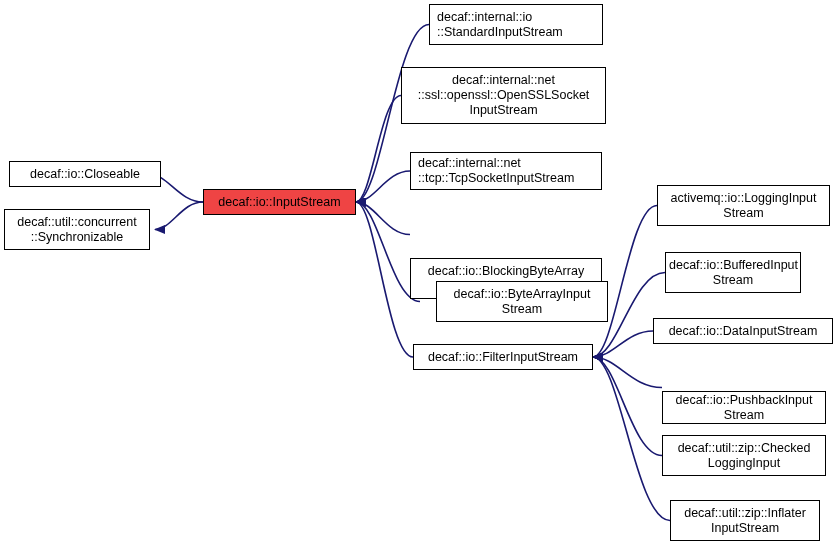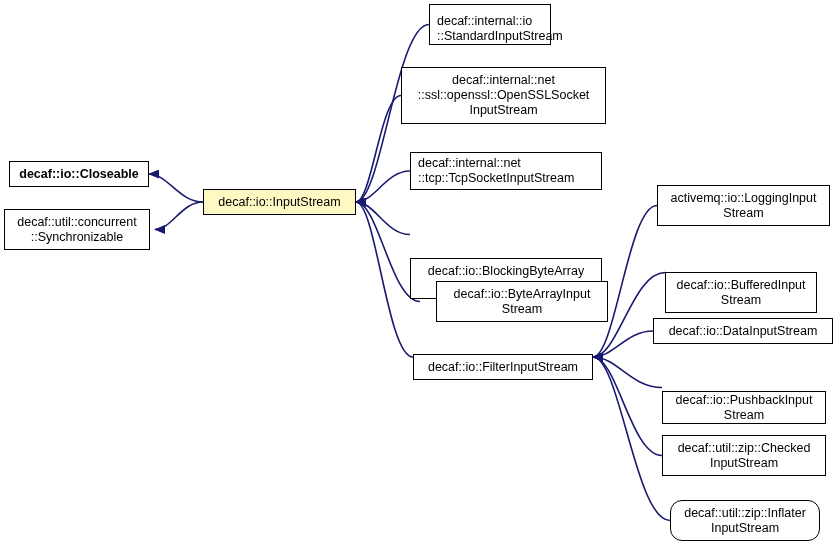--- a/index.html
+++ b/index.html
@@ -39,21 +39,21 @@
     z-index: 2;
   }
   .node .label {
     display: block;
     width: 100%;
     padding: 0 3px;
     box-sizing: border-box;
     white-space: pre-line;
   }
   .node.highlight {
-    background: #fef9c3;
+    background: #ef4444;
     border-color: #000000;
   }
   .node.leftalign {
     justify-content: flex-start;
     text-align: left;
   }
   .node.leftalign .label {
     text-align: left;
     padding-left: 7px;
   }
@@ -81,72 +81,72 @@
         <path d="M 657 205.5 C 628.2 205.5, 615.4 357, 593 357" marker-end="url(#arrowhead)"></path>
         <path d="M 665 272.5 C 632.6 272.5, 618.2 357, 593 357" marker-end="url(#arrowhead)"></path>
         <path d="M 653 331 C 626 331, 614 357, 593 357" marker-end="url(#arrowhead)"></path>
         <path d="M 662 387.5 C 630.95 387.5, 617.15 357, 593 357" marker-end="url(#arrowhead)"></path>
         <path d="M 662 455.5 C 630.95 455.5, 617.15 357, 593 357" marker-end="url(#arrowhead)"></path>
         <path d="M 670 520.5 C 635.35 520.5, 619.95 357, 593 357" marker-end="url(#arrowhead)"></path>
       </g>
   </svg>
 
   <div id="nodes-layer">
-      <div class="node" style="left: 9px; top: 161px; width: 140px; height: 26px; font-weight: bold;">
+      <div class="node" style="left: 9px; top: 161px; width: 152px; height: 26px;">
         <span class="label">decaf::io::Closeable</span>
       </div>
       <div class="node" style="left: 4px; top: 209px; width: 146px; height: 41px; justify-content: center;">
         <span class="label">decaf::util::concurrent
 ::Synchronizable</span>
       </div>
       <div class="node highlight" style="left: 203px; top: 189px; width: 153px; height: 26px;">
         <span class="label">decaf::io::InputStream</span>
       </div>
-      <div class="node leftalign" style="left: 429px; top: 4px; width: 122px; height: 41px; align-items: flex-end;">
+      <div class="node leftalign" style="left: 429px; top: 4px; width: 174px; height: 41px;">
         <span class="label">decaf::internal::io
 ::StandardInputStream</span>
       </div>
       <div class="node" style="left: 401px; top: 67px; width: 205px; height: 57px;">
         <span class="label">decaf::internal::net
 ::ssl::openssl::OpenSSLSocket
 InputStream</span>
       </div>
       <div class="node leftalign" style="left: 410px; top: 152px; width: 192px; height: 38px;">
         <span class="label">decaf::internal::net
 ::tcp::TcpSocketInputStream</span>
       </div>
       <div class="node" style="left: 410px; top: 214px; width: 192px; height: 41px; margin-top: 44px;">
         <span class="label">decaf::io::BlockingByteArray
 InputStream</span>
       </div>
       <div class="node" style="left: 436px; top: 281px; width: 172px; height: 41px;">
         <span class="label">decaf::io::ByteArrayInput
 Stream</span>
       </div>
-      <div class="node" style="left: 413px; top: 344px; width: 180px; height: 26px; margin-top: 10px;">
+      <div class="node" style="left: 413px; top: 344px; width: 180px; height: 26px;">
         <span class="label">decaf::io::FilterInputStream</span>
       </div>
       <div class="node" style="left: 657px; top: 185px; width: 173px; height: 41px; text-align: center;">
         <span class="label">activemq::io::LoggingInput
 Stream</span>
       </div>
-      <div class="node" style="left: 665px; top: 252px; width: 152px; height: 41px; margin-top: 20px;">
+      <div class="node" style="left: 665px; top: 252px; width: 136px; height: 41px;">
         <span class="label">decaf::io::BufferedInput
 Stream</span>
       </div>
       <div class="node" style="left: 653px; top: 318px; width: 180px; height: 26px;">
         <span class="label">decaf::io::DataInputStream</span>
       </div>
       <div class="node" style="left: 662px; top: 367px; width: 164px; height: 33px; margin-top: 24px;">
         <span class="label">decaf::io::PushbackInput
 Stream</span>
       </div>
       <div class="node" style="left: 662px; top: 435px; width: 164px; height: 41px;">
         <span class="label">decaf::util::zip::Checked
-InputStream</span>
+LoggingInput</span>
       </div>
-      <div class="node" style="left: 670px; top: 500px; width: 150px; height: 41px; border-radius: 12px;">
+      <div class="node" style="left: 670px; top: 500px; width: 150px; height: 41px;">
         <span class="label">decaf::util::zip::Inflater
 InputStream</span>
       </div>
     </div>
 
 </div>
 
 </body></html>

